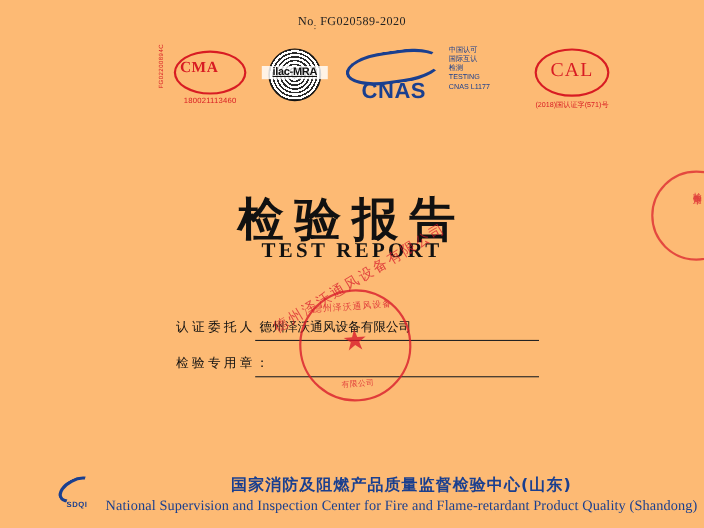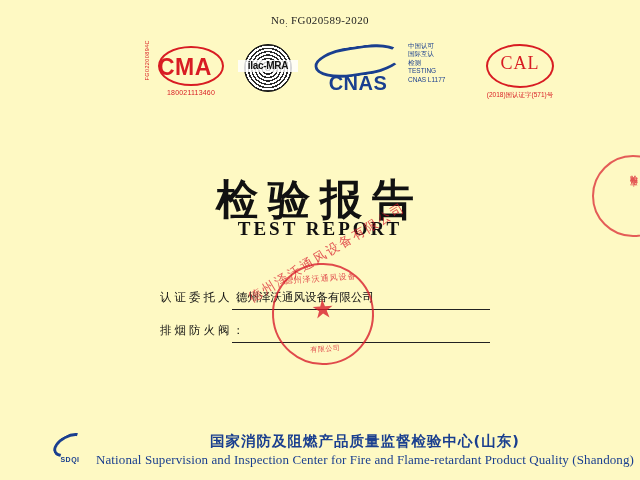--- a/index.html
+++ b/index.html
@@ -12,21 +12,21 @@
     background: #ffffff;
     font-family: "Liberation Serif", serif;
     overflow: hidden;
     position: relative;
   }
   .page {
     position: absolute;
     left: 0; top: 0;
     width: 640px;
     height: 480px;
-    background: #fef9c3;
+    background: #fdba74;
   }
 
   
   .report-no {
     position: absolute;
     left: 0; right: 0;
     top: 14px;
     text-align: center;
     font-size: 11px;
     color: #222;
@@ -57,24 +57,24 @@
     width: 66px; height: 40px;
     border: 2.5px solid #d81c23;
     border-radius: 50%;
     box-sizing: border-box;
   }
   .cma-text {
     position: absolute;
     left: 10px; top: 12px;
     width: 46px;
     text-align: center;
-    font-size: 23px;
+    font-size: 14px;
     font-weight: bold;
     color: #d81c23;
-    font-family: Liberation Sans, sans-serif;
+    font-family: Liberation Serif, serif;
     letter-spacing: 0.5px;
   }
   .cma-left-code {
     position: absolute;
     left: -4px; top: -2px;
     width: 12px;
     font-size: 5.5px;
     color: #d81c23;
     writing-mode: vertical-rl;
     transform: rotate(180deg);
@@ -110,20 +110,21 @@
     left: 0; top: 18px;
     width: 60px;
     text-align: center;
     font-size: 10px;
     font-weight: bold;
     color: #111;
     background: rgba(255,255,255,0.82);
     font-family: "Liberation Sans", sans-serif;
     letter-spacing: -0.3px;
     line-height: 12px;
+    text-decoration: underline;
   }
 
   
   .logo-cnas { left: 180px; width: 96px; }
   .cnas-swoosh {
     position: absolute;
     left: 4px; top: 4px;
     width: 88px; height: 30px;
     border: 3px solid #1a3f8f;
     border-radius: 50%/60%;
@@ -429,21 +430,21 @@
 
   <div class="fields">
 
     <div class="field-row">
       <span class="field-label">认证委托人：</span>
       <span class="field-value">德州泽沃通风设备有限公司</span>
       <span class="field-line"></span>
     </div>
 
     <div class="field-row">
-      <span class="field-label">排烟防火阀：</span>
+      <span class="field-label">检验专用章：</span>
       <span class="field-line"></span>
     </div>
 
 
   </div>
 
   <div class="stamp">
     <div class="stamp-top-text">德州泽沃通风设备</div>
     <div class="stamp-star">★</div>
     <div class="stamp-bottom-text">有限公司</div>

